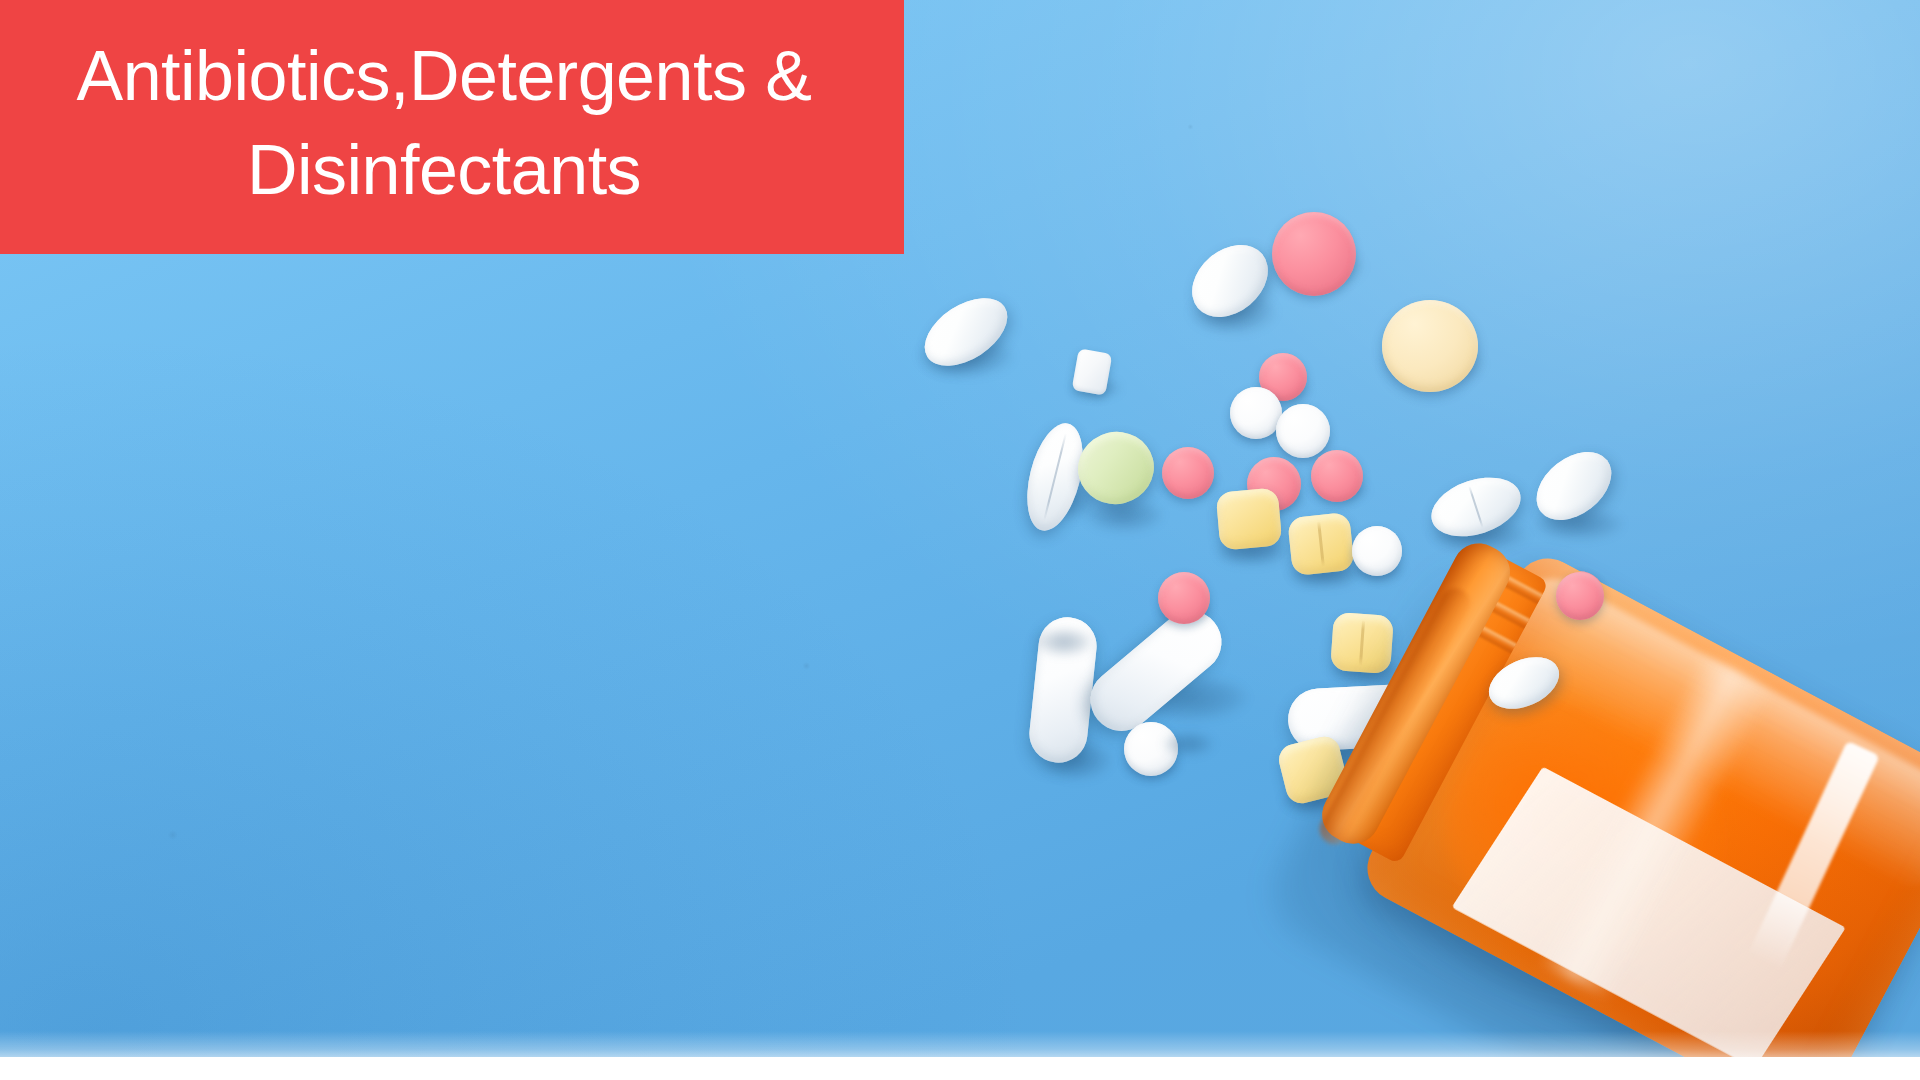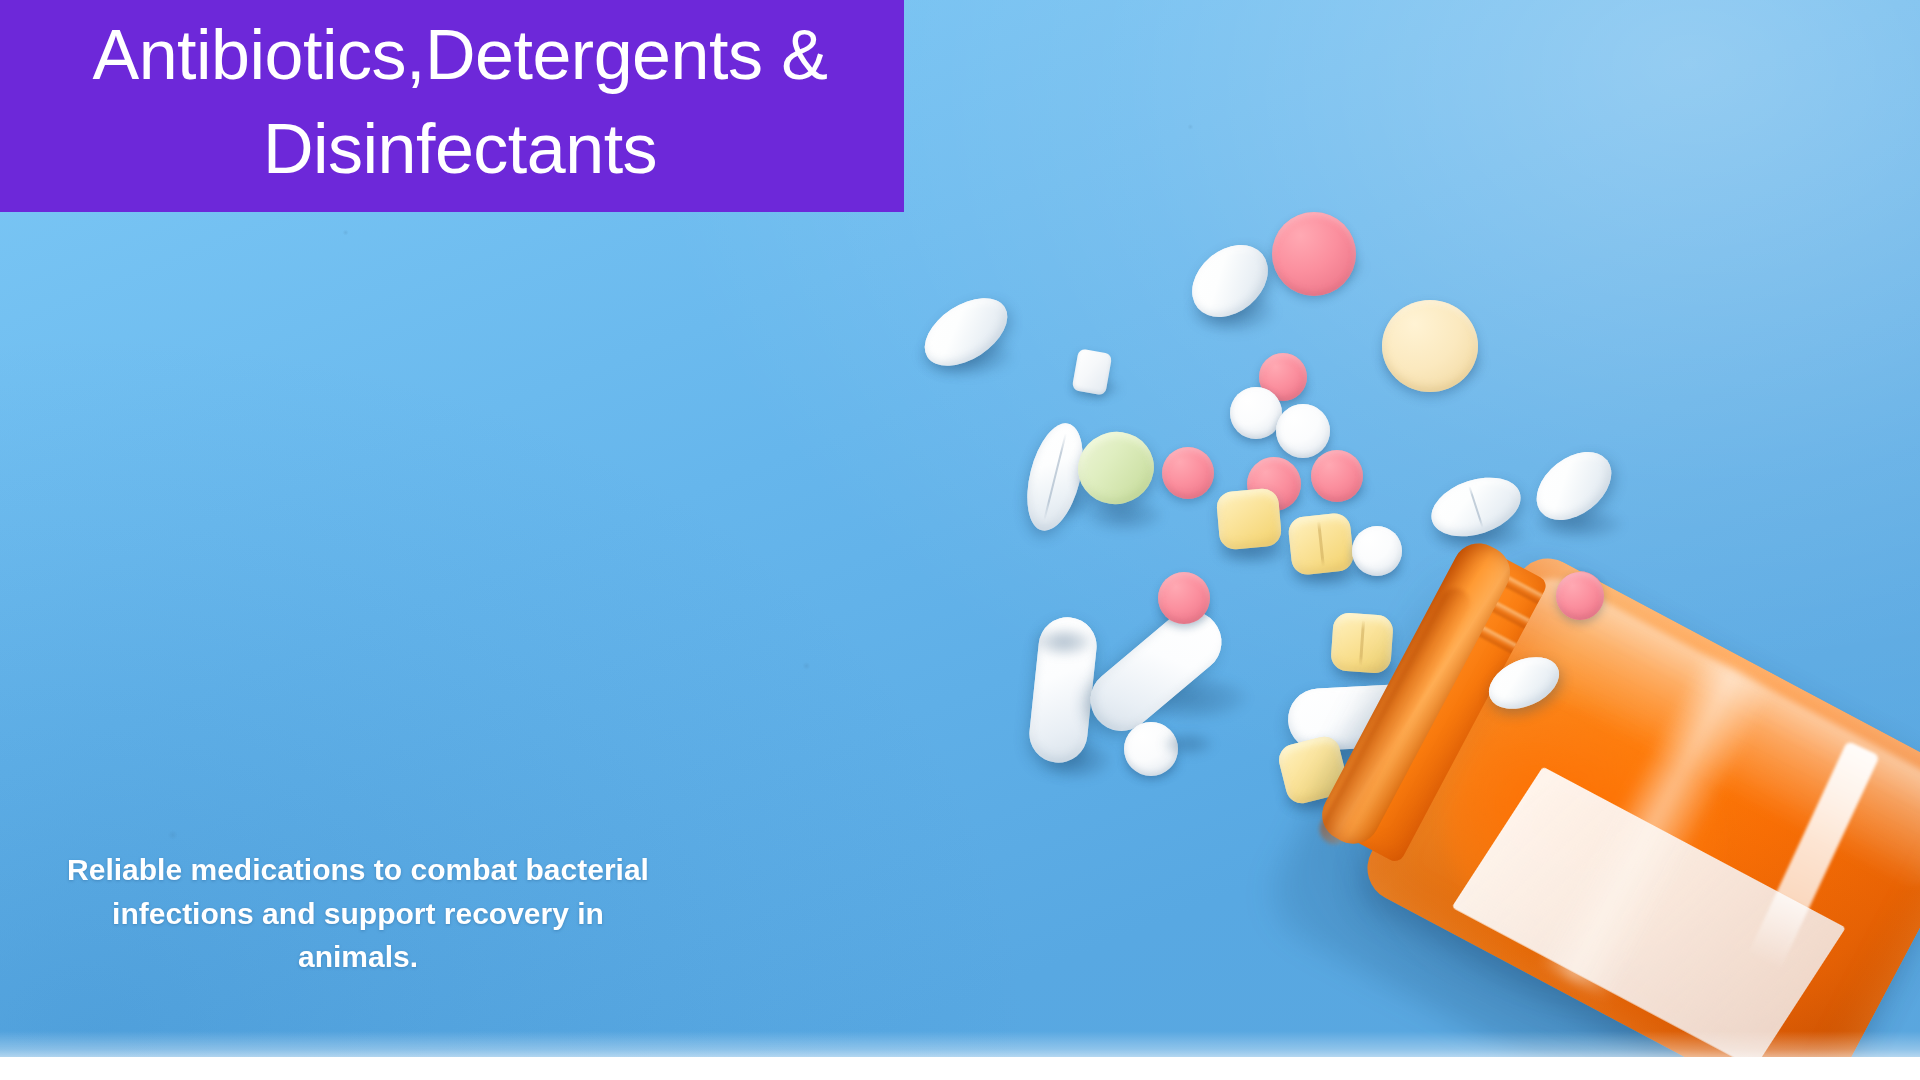--- a/index.html
+++ b/index.html
@@ -279,25 +279,25 @@
     background: linear-gradient(to right, rgba(180,70,0,0.55) 0%, rgba(255,140,40,0.25) 100%);
     filter: blur(2px);
   }
 
   
   .title-banner {
     position: absolute;
     left: 0;
     top: 0;
     width: 904px;
-    height: 212px;
-    background: #6d28d9;
+    height: 254px;
+    background: #ef4444;
     display: flex;
     align-items: center;
-    justify-content: flex-end;
+    justify-content: flex-start;
   }
   .title-text {
     width: 868px;
     margin: 0;
     padding: 0 10px 6px 10px;
     color: #ffffff;
     font-family: "Liberation Sans", sans-serif;
     font-weight: 400;
     font-size: 70px;
     line-height: 1.34;
@@ -447,15 +447,14 @@
 
     <div class="photo-bottomfade"></div>
   </div>
 
   <div class="bottom-strip"></div>
 
   <div class="title-banner">
     <h1 class="title-text">Antibiotics,Detergents &amp; Disinfectants</h1>
   </div>
 
-  <p class="subtitle">Reliable medications to combat bacterial infections and support recovery in animals.</p>
 
 </div>
 
 </body></html>

